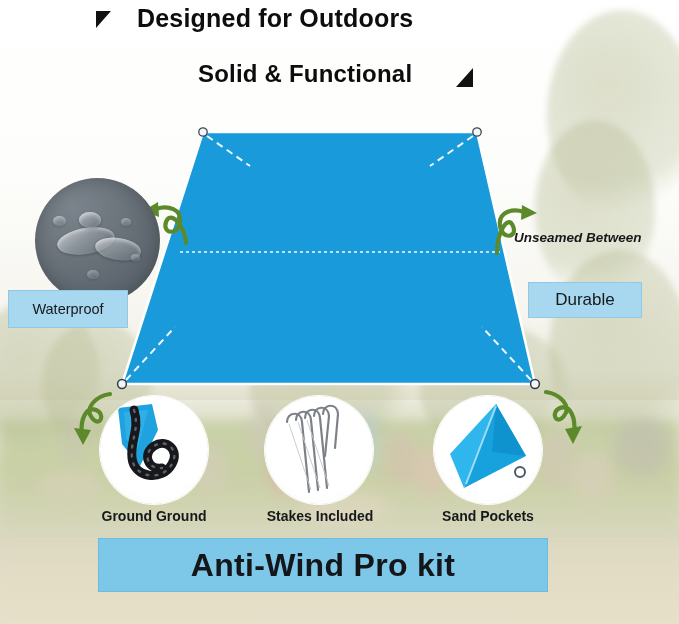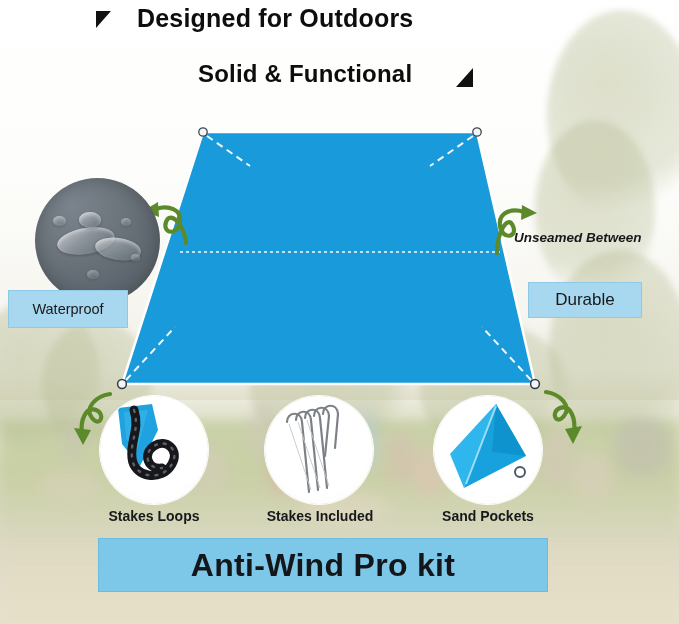--- a/index.html
+++ b/index.html
@@ -285,19 +285,19 @@
   <div class="circle circle-photo c-sand">
     <svg width="108" height="108" viewBox="0 0 108 108">
       <path d="M62,8 L92,60 L30,92 Z" fill="#17a2dd"></path>
       <path d="M62,8 L30,92 L16,58 Z" fill="#2fb6ec"></path>
       <path d="M62,8 L92,60 L58,56 Z" fill="#0d90cc" opacity=".85"></path>
       <path d="M62,10 L32,88" stroke="#9fdcf5" stroke-width="2" fill="none"></path>
       <circle cx="86" cy="76" r="5" fill="none" stroke="#4b5a63" stroke-width="2"></circle>
     </svg>
   </div>
 
-  <div class="caption cap-loops">Stakes Loops</div>
+  <div class="caption cap-loops">Ground Ground</div>
   <div class="caption cap-stakes">Stakes Included</div>
   <div class="caption cap-sand">Sand Pockets</div>
 
   <div class="banner">Anti-Wind Pro kit</div>
 
 </div>
 
 </body></html>

